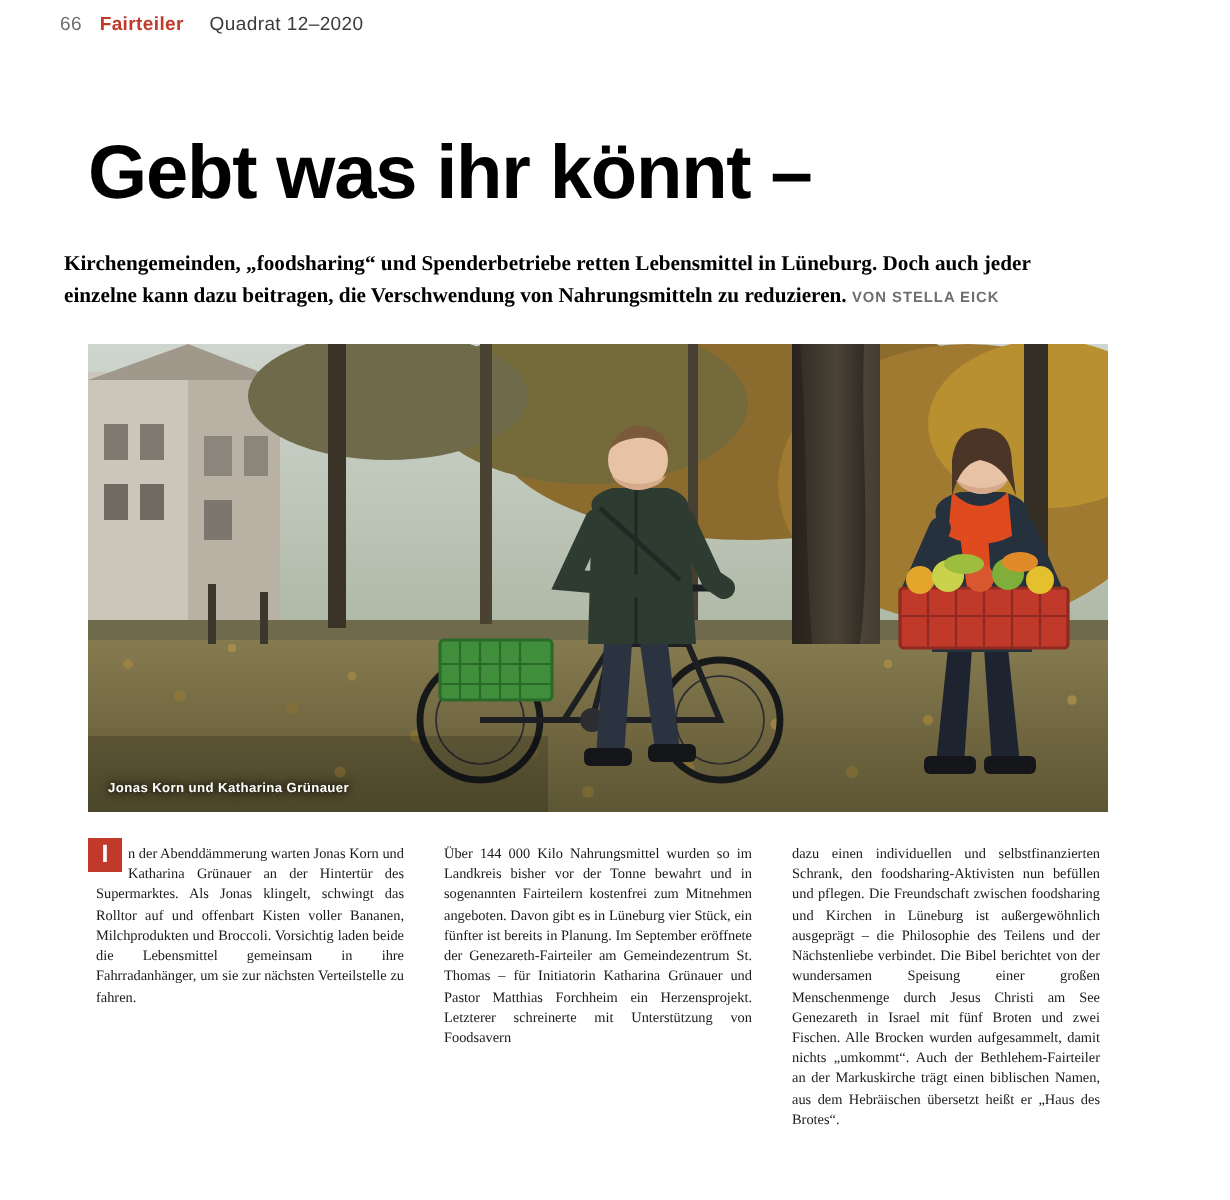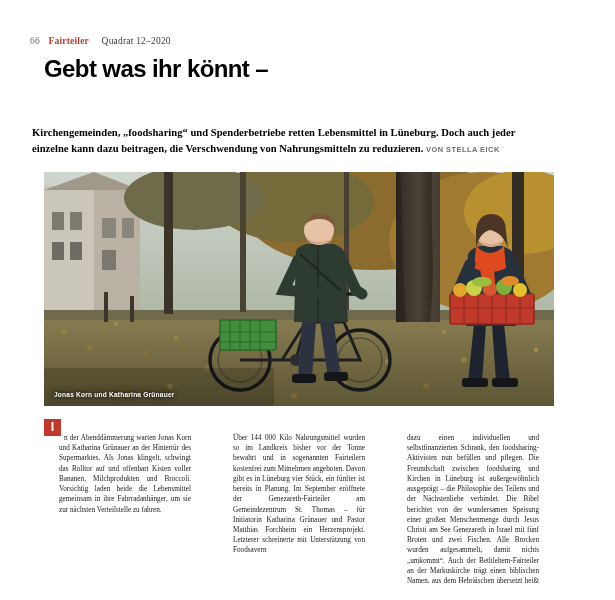--- a/index.html
+++ b/index.html
@@ -9,41 +9,41 @@
     height: 600px;
     background: #ffffff;
     font-family: "Liberation Serif", serif;
     overflow: hidden;
     position: relative;
   }
 
   
   .runhead {
     position: absolute;
-    top: 36px;
+    top: 7px;
     left: 30px;
     right: 30px;
-    font-family: Liberation Serif, serif;
+    font-family: Liberation Sans, sans-serif;
     font-size: 9.5px;
     color: #6d6e71;
     letter-spacing: 0.2px;
   }
   .runhead .folio { color: #6d6e71; margin-right: 6px; }
   .runhead .rubric { color: #c0392b; font-weight: bold; margin-right: 10px; }
   .runhead .issue { color: #3b3b3b; }
 
   
   .headline {
     position: absolute;
     top: 38px;
     left: 44px;
     width: 520px;
     font-family: "Liberation Sans", sans-serif;
     font-weight: bold;
-    font-size: 24px;
+    font-size: 38px;
     line-height: 1.27;
     color: #000;
     letter-spacing: -0.6px;
   }
 
   
   .deck {
     position: absolute;
     top: 125px;
     left: 32px;
@@ -100,21 +100,21 @@
     width: 162px;
     font-size: 7.2px;
     line-height: 1.42;
     color: #1a1a1a;
     text-align: justify;
     hyphens: auto;
     -webkit-hyphens: auto;
     overflow: hidden;
     position: relative;
   }
-  .col p { margin: 15px; }
+  .col p { margin: 4px; }
   .col p + p { margin-top: 0px; }
 
   .dropcap {
     float: left;
     width: 17px;
     height: 17px;
     background: #c0392b;
     color: #fff;
     font-family: "Liberation Sans", sans-serif;
     font-weight: bold;

